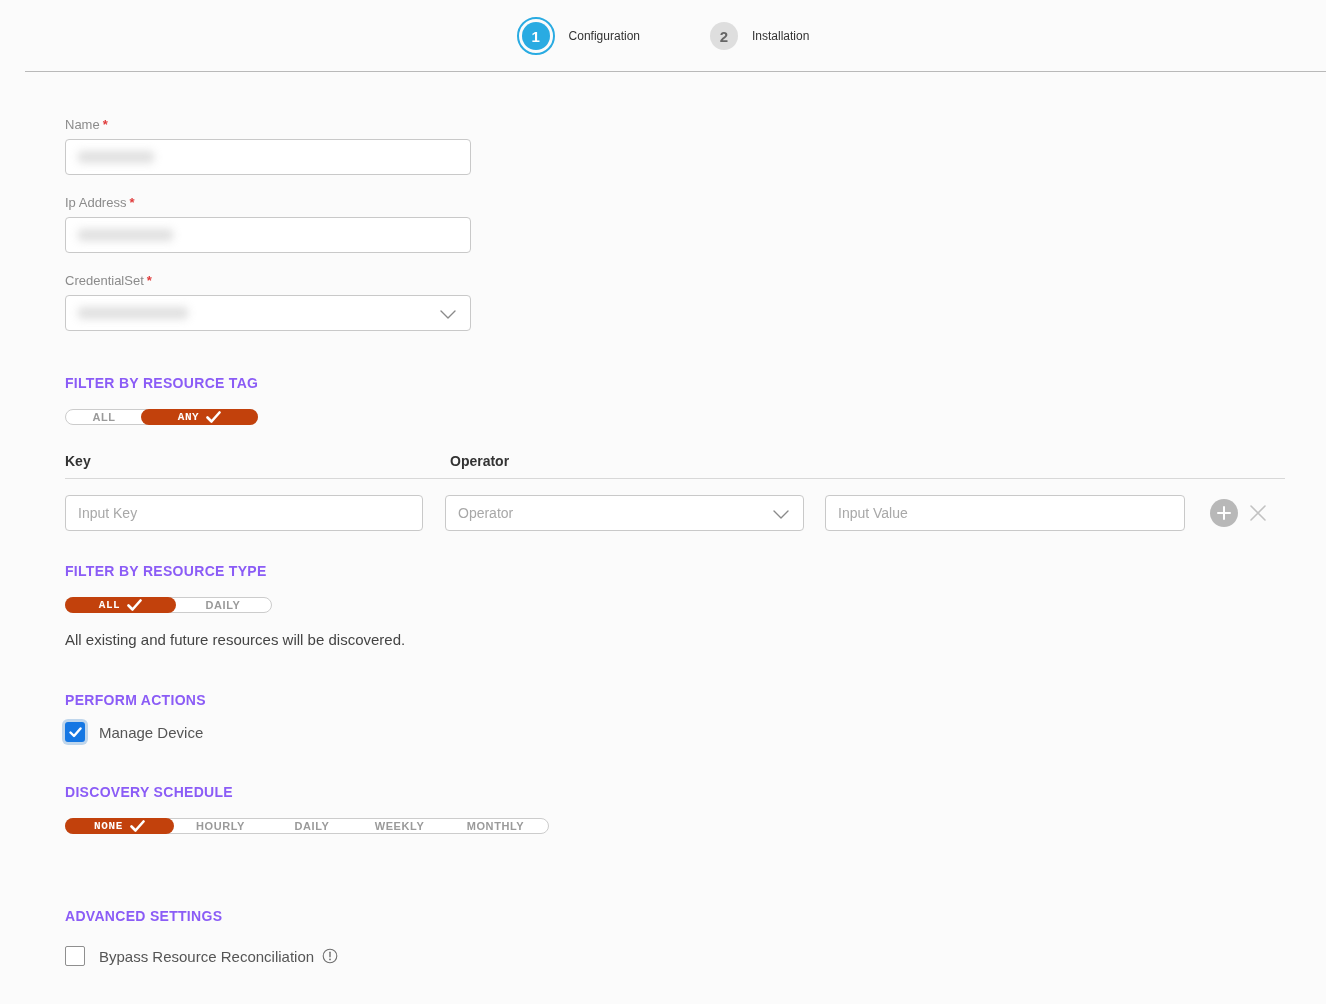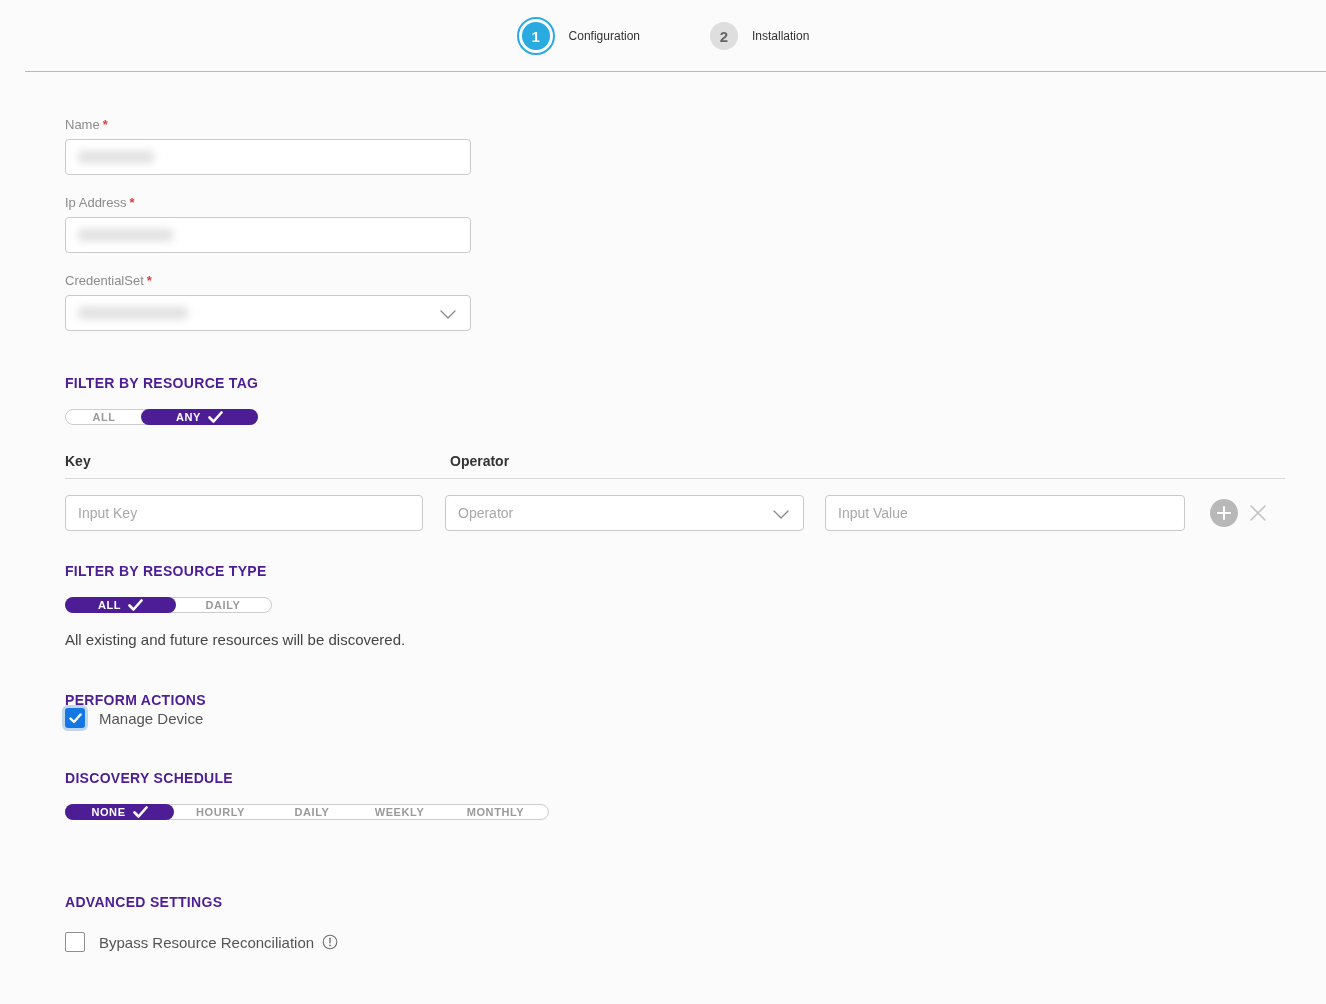--- a/index.html
+++ b/index.html
@@ -75,21 +75,21 @@
     filter:blur(4px);
     opacity:.45;
   }
   .blob-name { width:76px; }
   .blob-ip { width:95px; }
   .blob-cred { width:110px; }
 
   .section-heading {
     font-size:14px;
     font-weight:bold;
-    color:#4c1d95;
+    color:#8b5cf6;
     letter-spacing:.3px;
   }
 
   
   .toggle-group {
     display:flex;
     align-items:stretch;
     height:16px;
     border:1px solid #ccc;
     border-radius:999px;
@@ -99,24 +99,25 @@
   .toggle-seg {
     display:flex; align-items:center; justify-content:center;
     gap:7px;
     font-size:11px;
     font-weight:bold;
     letter-spacing:.6px;
     color:#9a9a9a;
     cursor:pointer;
   }
   .toggle-seg.selected {
-    background:#4c1d95;
+    background:#c2410c;
     color:#fff;
     border-radius:999px;
     margin:-1px;
+    font-family:Liberation Mono, monospace;
   }
 
   
   .filter-table { margin-top:28px; width:1220px; }
   .filter-header-row {
     display:flex;
     padding-bottom:9px;
     border-bottom:1px solid #d8d8d8;
   }
   .filter-header-row .col-h { font-size:14px; font-weight:bold; color:#333; }
@@ -132,21 +133,21 @@
     width:28px; height:28px; border-radius:50%;
     background:#b8b8b8;
     display:flex; align-items:center; justify-content:center;
     cursor:pointer; border:none;
   }
   .remove-btn { cursor:pointer; display:flex; align-items:center; }
 
   .type-desc { font-size:15px; color:#444; margin-top:18px; }
 
   
-  .checkbox-row { display:flex; align-items:center; }
+  .checkbox-row { display:flex; align-items:center; margin-top:14px; }
   .cb {
     width:20px; height:20px;
     border-radius:3px;
     display:flex; align-items:center; justify-content:center;
     cursor:pointer;
   }
   .cb.checked {
     background:#1577e3;
     box-shadow:0 0 0 3px rgba(80,145,210,.35);
   }

